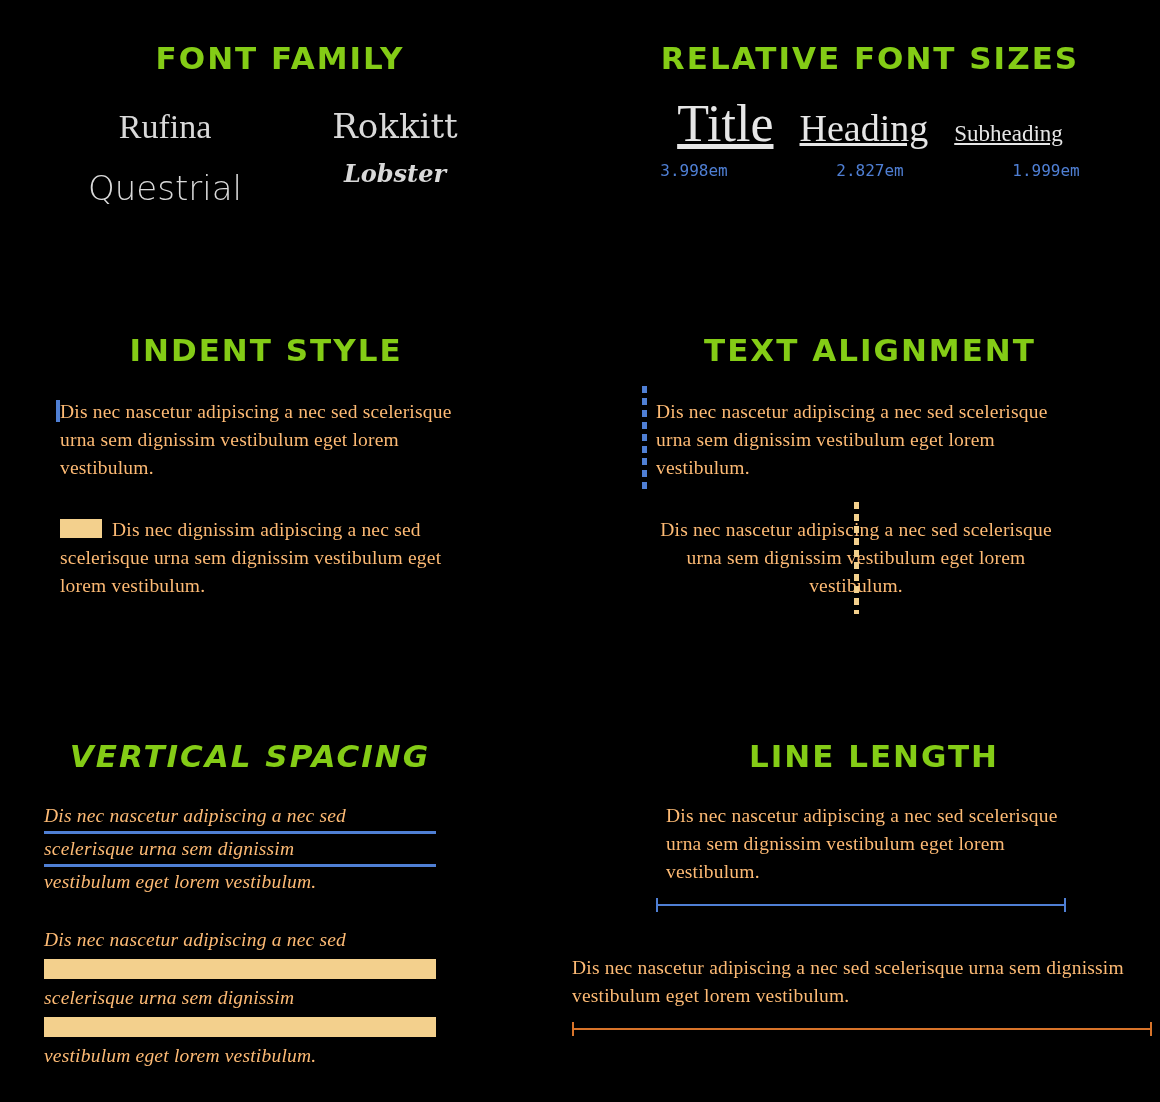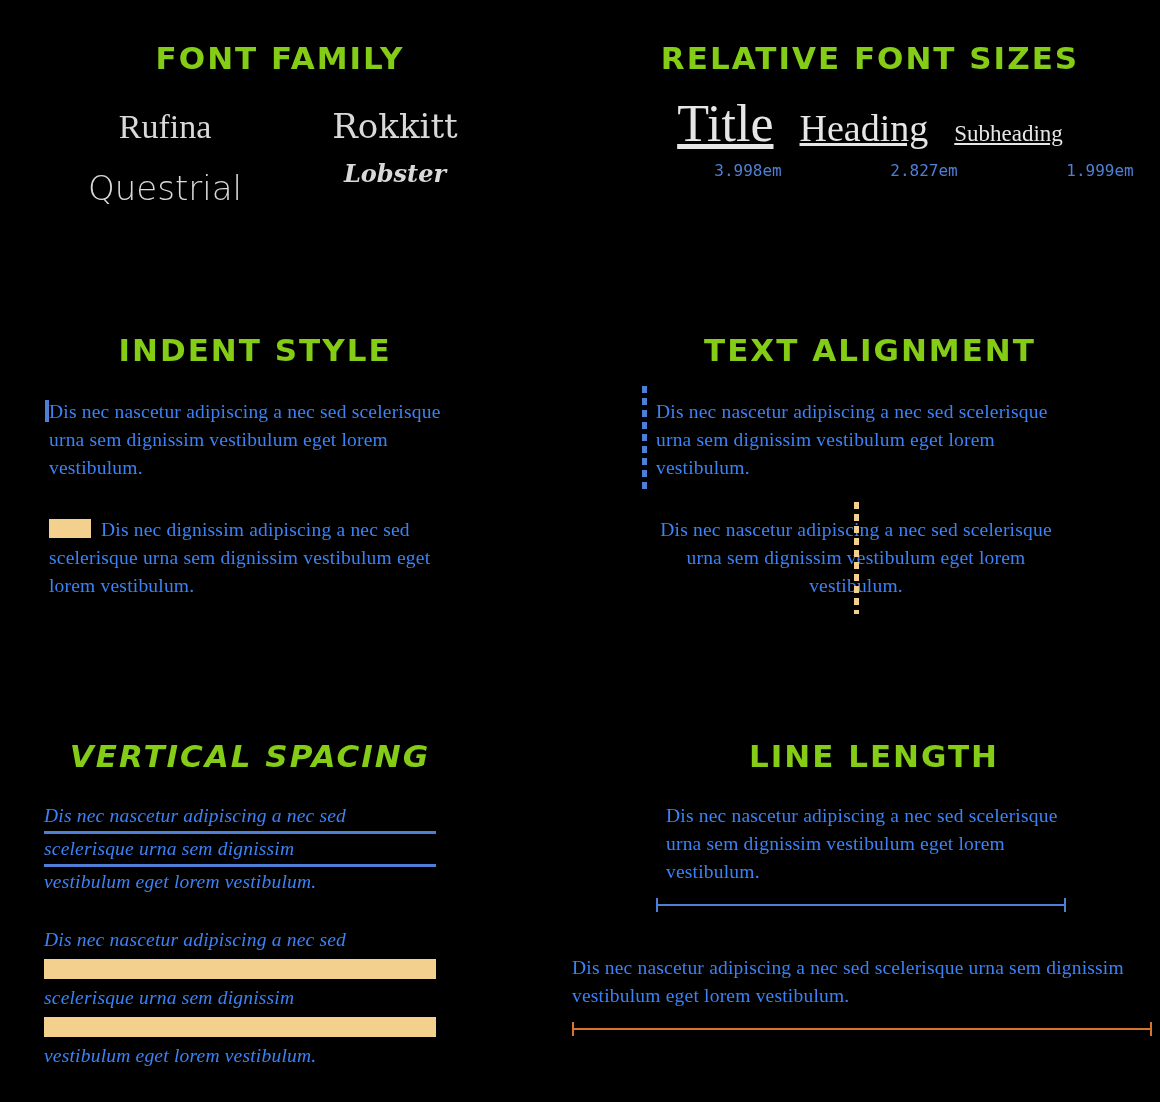--- a/index.html
+++ b/index.html
@@ -54,39 +54,39 @@
     gap: 26px;
     color: #e6e6e6;
     text-decoration: underline;
   }
   .fs-title { font-family: "Liberation Serif", serif; font-size: 52px; }
   .fs-heading { font-family: "Liberation Serif", serif; font-size: 38px; }
   .fs-subheading { font-family: "Liberation Serif", serif; font-size: 23px; }
   .fs-labels {
     margin-top: 8px;
     display: flex;
-    justify-content: flex-end;
+    justify-content: center;
     gap: 56px;
     font-family: "DejaVu Sans Mono", monospace;
     font-size: 16px;
     color: #4f7fd4;
   }
   .fs-label { width: 120px; text-align: center; }
 
   
   .para {
     font-family: "Liberation Serif", serif;
     font-size: 19.5px;
     line-height: 28px;
-    color: #3b82f6;
+    color: #fdba74;
     letter-spacing: 0.2px;
   }
 
   
-  #indent-panel { left: 5px; top: 332px; width: 500px; }
+  #indent-panel { left: 16px; top: 332px; width: 500px; }
   #indent-panel .section-title { margin-left: 0; }
   .indent-block-1 {
     margin: 30px 0 0 44px;
     width: 392px;
     position: relative;
   }
   .indent-bar {
     position: absolute;
     left: -4px;
     top: 2px;

